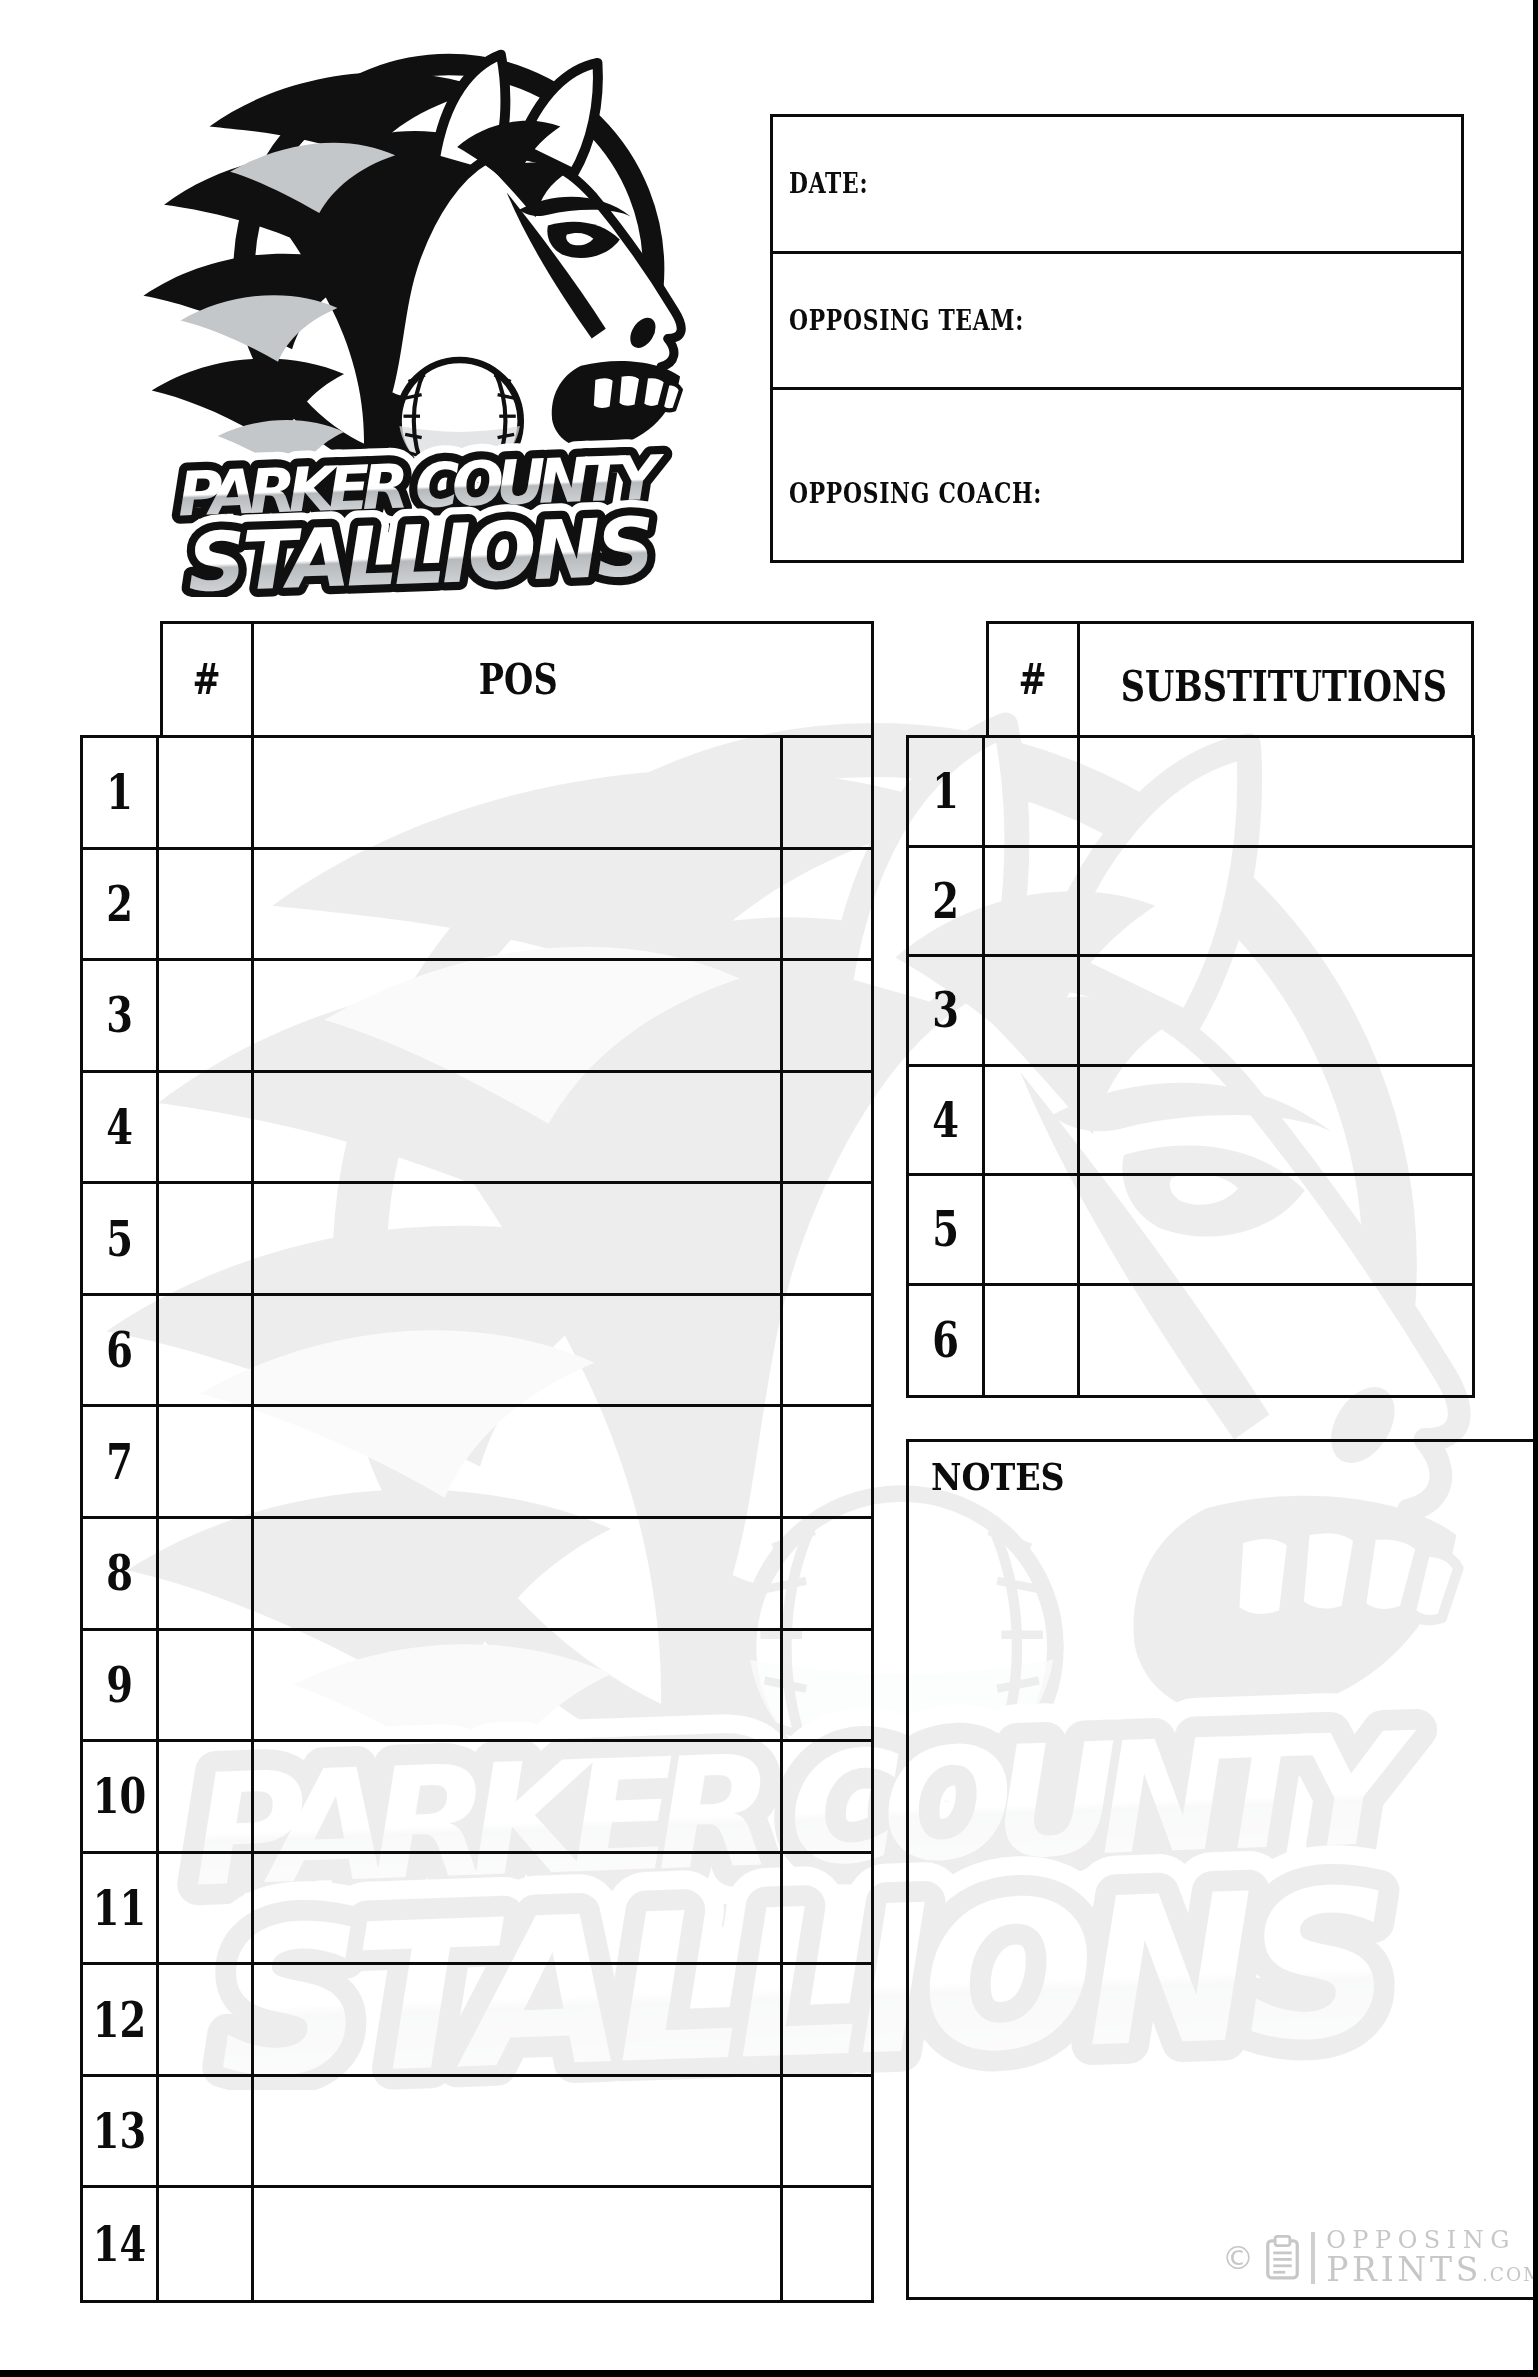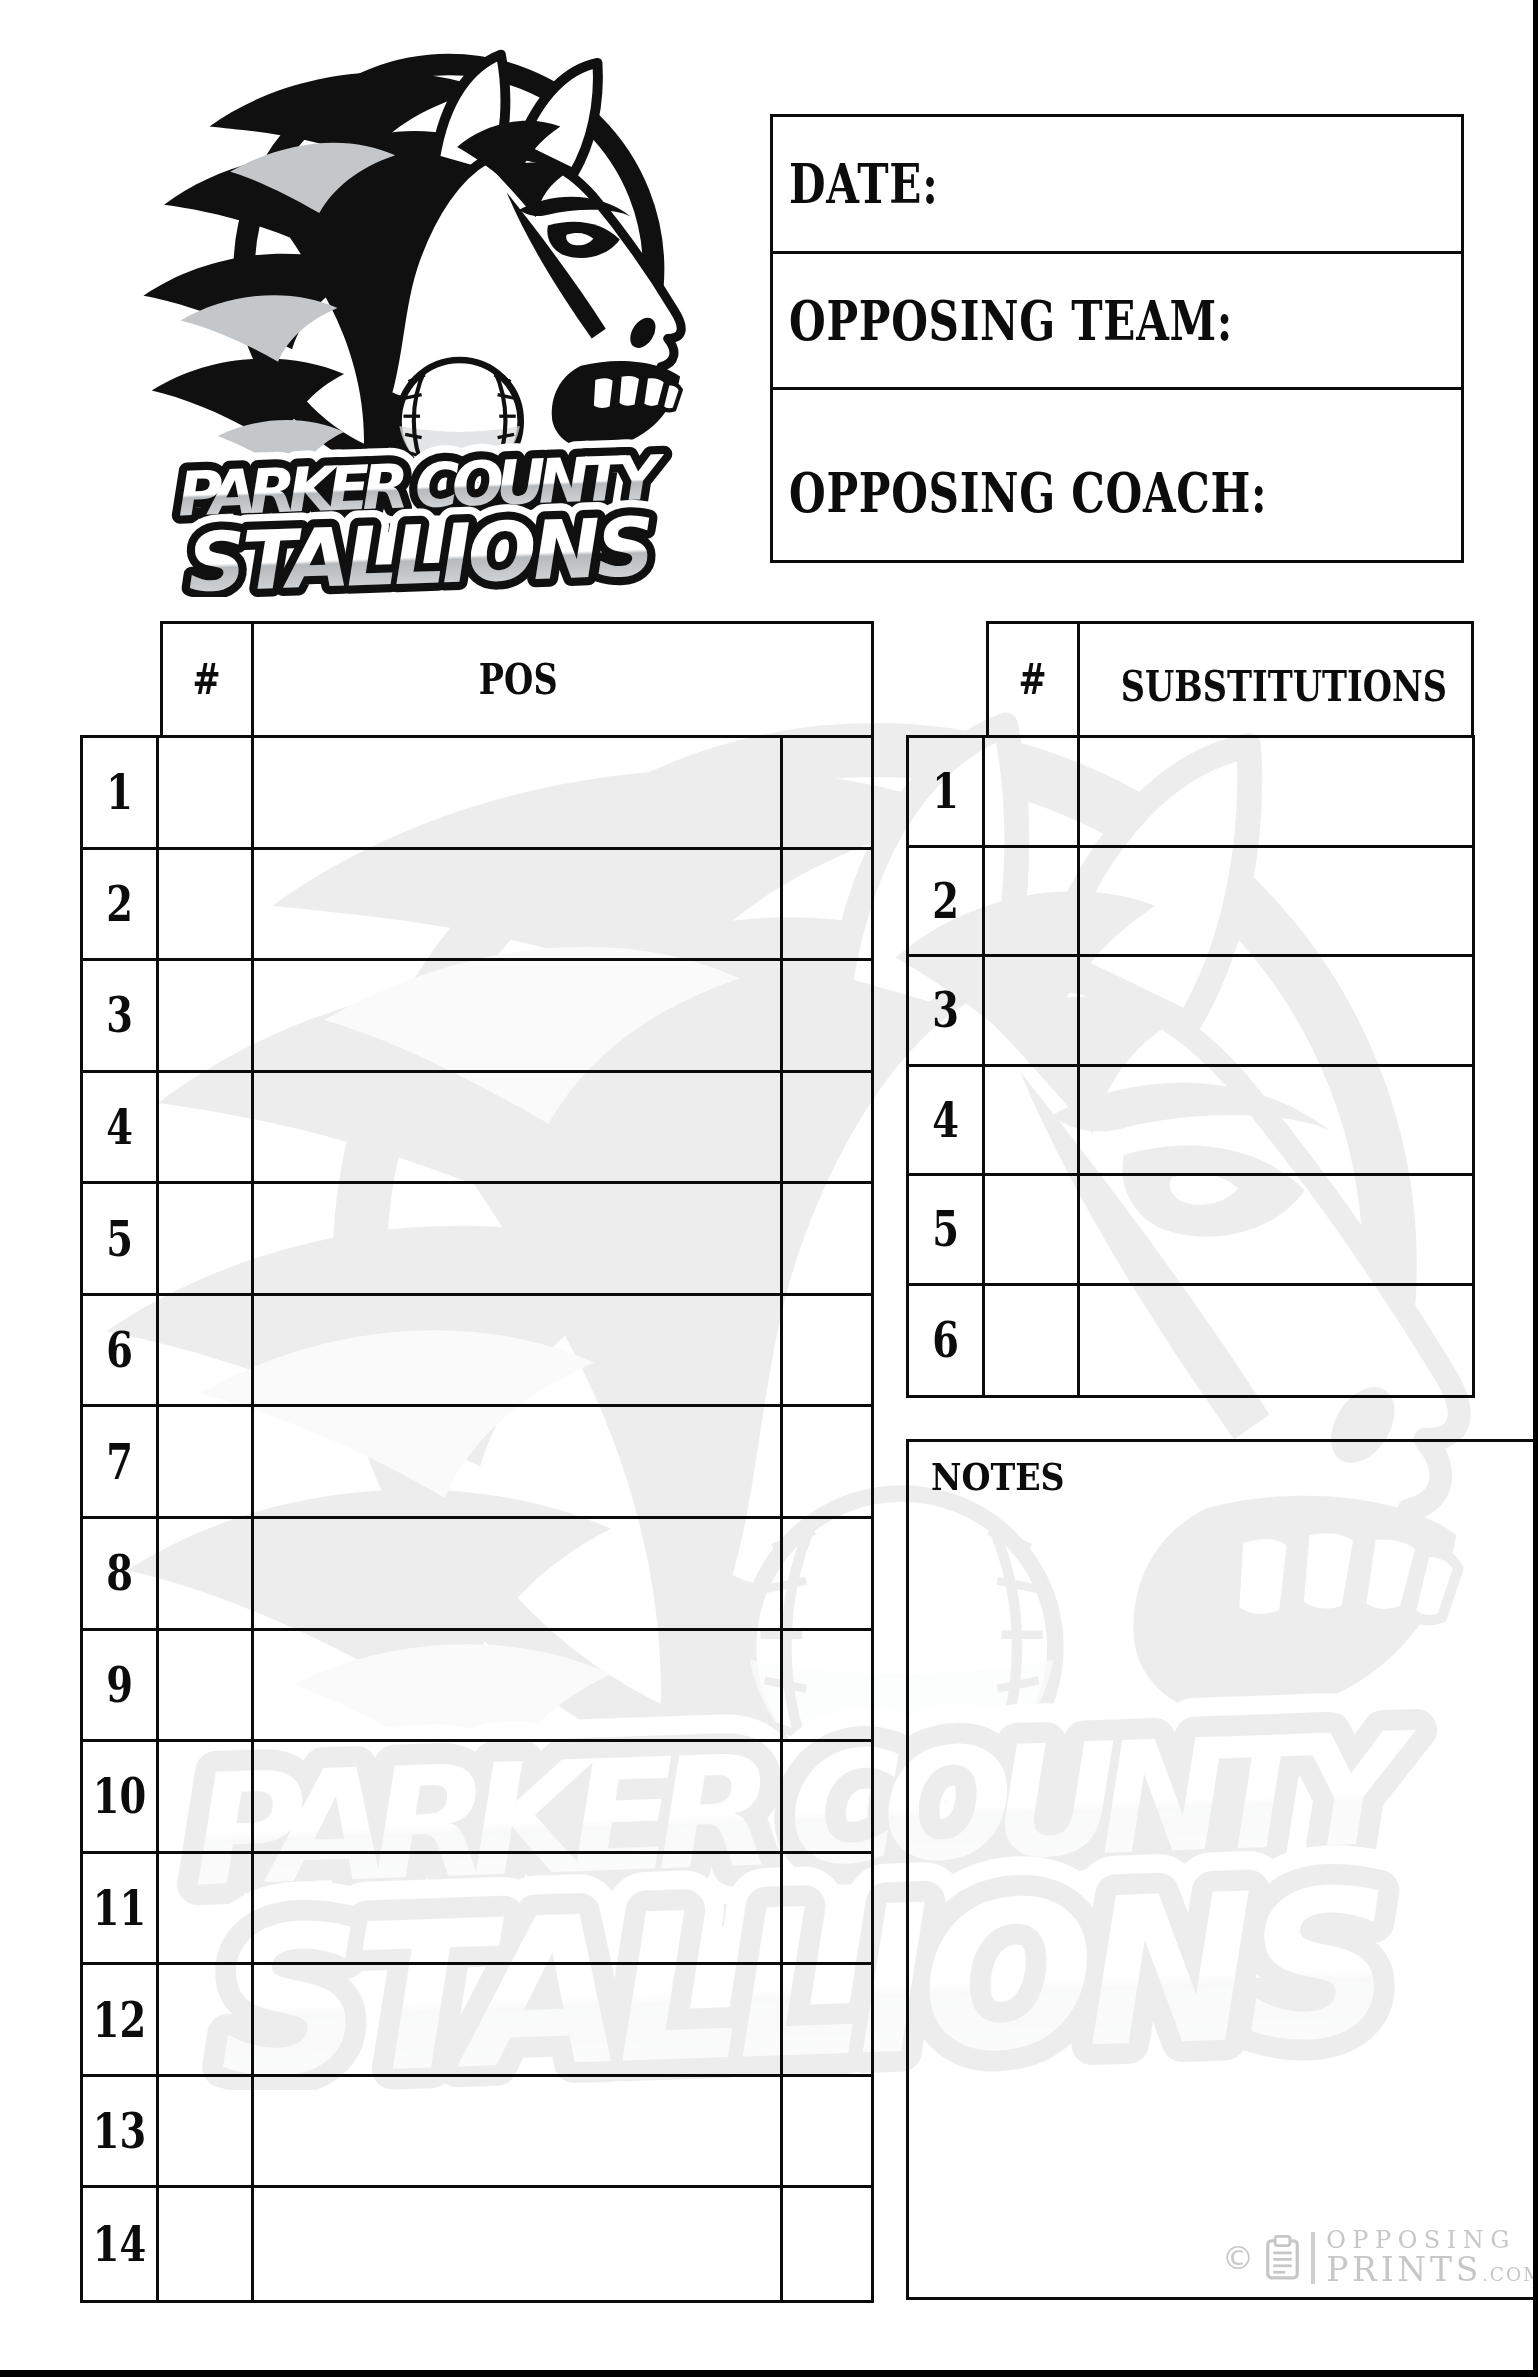--- a/index.html
+++ b/index.html
@@ -24,21 +24,21 @@
   .edge-bottom{ position:absolute; left:0; bottom:0; width:100%; height:7.5px; background:#000; z-index:3; }
   
   .logo-main{ position:absolute; left:131px; top:48px; width:578px; height:549px; z-index:1; }
   
   .iform{
     position:absolute; left:770px; top:114px; width:694px; height:449px;
     border:3.7px solid var(--line); display:flex; flex-direction:column; background:#fff; z-index:1;
   }
   .iform-row{ flex:1; border-bottom:3.7px solid var(--line); display:flex; align-items:center; padding-left:16px; }
   .iform-row:last-child{ border-bottom:none;margin-top:36px; }
-  .iform-label{ font-size:54px; letter-spacing:0.9px; }
+  .iform-label{ font-size:28px; letter-spacing:0.9px; }
   
   .blk{ position:absolute; border:3.7px solid var(--line); background:transparent; z-index:1; }
   
   .st-head{ left:160px; top:621px; width:714px; height:117px; display:grid; grid-template-columns:91px 529px auto; }
   .st-head > div{ display:flex; align-items:center; justify-content:center; border-right:3.7px solid var(--line); }
   .st-head > div:last-child{ border-right:none; }
   .st-body{ left:80px; top:735px; width:794px; height:1568px; display:grid;
             grid-template-columns:76px 95px 529px auto; grid-auto-rows:1fr; }
   .st-body > div{ border-right:3.7px solid var(--line); border-bottom:3.7px solid var(--line);
                   display:flex; align-items:center; justify-content:center; }

